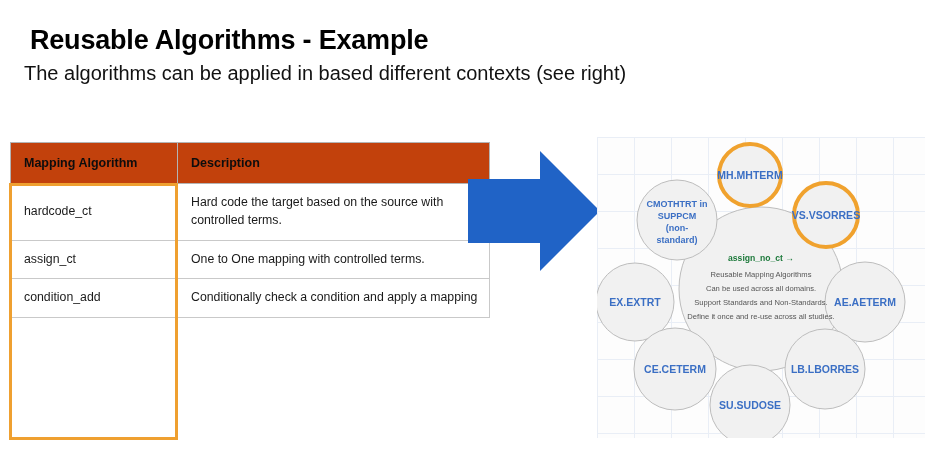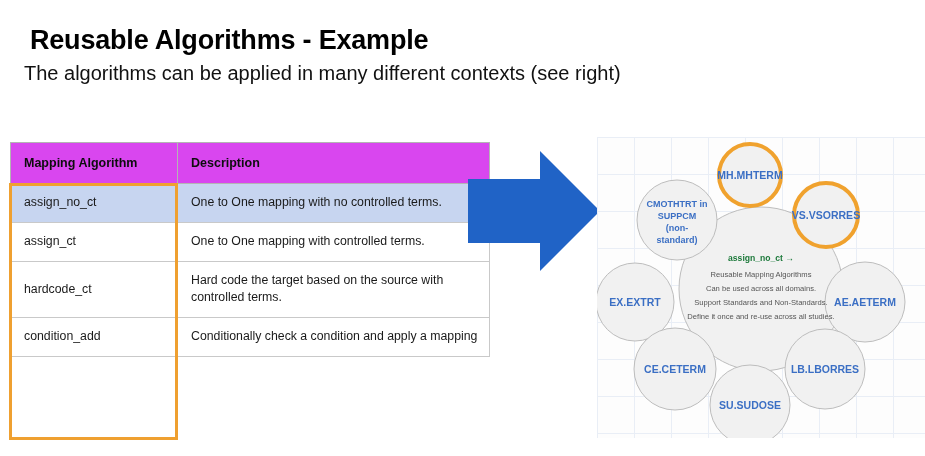--- a/index.html
+++ b/index.html
@@ -47,21 +47,21 @@
   table.algo-table {
     border-collapse: collapse;
     width: 479px;
     table-layout: fixed;
     font-family: "Liberation Sans", sans-serif;
   }
   table.algo-table col.c1 { width: 167px; }
   table.algo-table col.c2 { width: 312px; }
 
   table.algo-table th {
-    background: #d946ef;
+    background: #c2410c;
     text-align: left;
     font-size: 12.5px;
     font-weight: bold;
     color: #0d0d0d;
     padding: 13px 11px 13px 13px;
     border: 1px solid #b4b4b4;
     vertical-align: middle;
   }
   table.algo-table td {
     background: #ffffff;
@@ -137,46 +137,42 @@
     font-family: "Liberation Sans", sans-serif;
     font-size: 7.6px;
     fill: #555555;
   }
 </style>
 </head>
 <body>
 
 <div id="slide-title">Reusable Algorithms - Example</div>
 
-<div id="slide-subtitle">The algorithms can be applied in many different contexts (see right)</div>
+<div id="slide-subtitle">The algorithms can be applied in based different contexts (see right)</div>
 
 <div id="algo-table-wrap">
   <table class="algo-table">
     <colgroup>
         <col class="c1">
         <col class="c2">
       </colgroup>
     <thead>
       <tr>
         <th>Mapping Algorithm</th>
         <th>Description</th>
       </tr>
     </thead>
     <tbody id="table-body">
-        <tr class="row-highlight">
-          <td>assign_no_ct</td>
-          <td>One to One mapping with no controlled terms.</td>
+        <tr>
+          <td>hardcode_ct</td>
+          <td>Hard code the target based on the source with controlled terms.</td>
         </tr>
         <tr>
           <td>assign_ct</td>
           <td>One to One mapping with controlled terms.</td>
-        </tr>
-        <tr>
-          <td>hardcode_ct</td>
-          <td>Hard code the target based on the source with controlled terms.</td>
         </tr>
         <tr>
           <td>condition_add</td>
           <td>Conditionally check a condition and apply a mapping</td>
         </tr>
       </tbody>
   </table>
 </div>
 
 <div id="col-highlight-box"></div>

